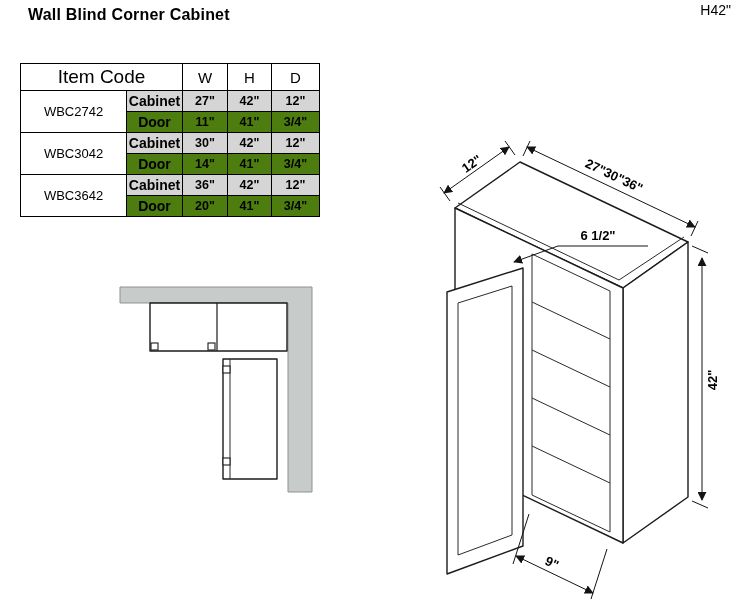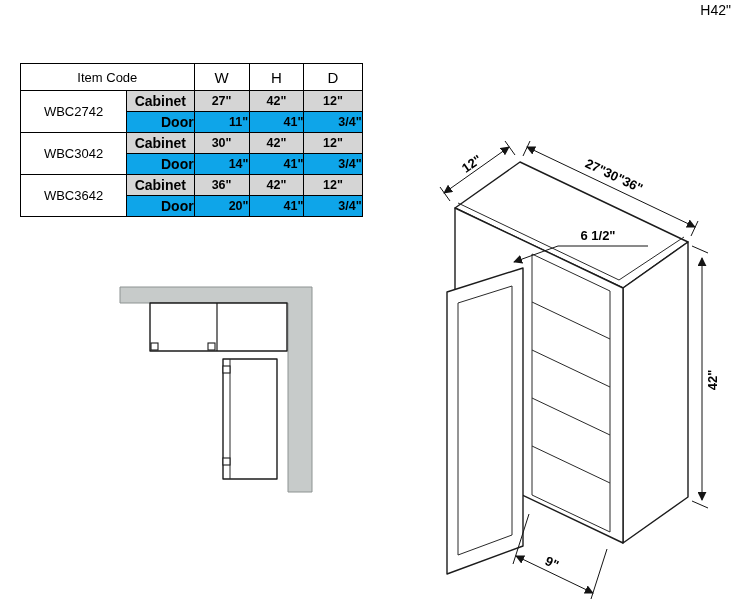--- a/index.html
+++ b/index.html
@@ -4,43 +4,44 @@
 <style>
   html,body { margin:0; padding:0; background:#fff; }
   .page { position:relative; width:743px; height:605px; background:#ffffff;
           font-family:"Liberation Sans", sans-serif; color:#000; overflow:hidden; }
   .title { position:absolute; left:28px; top:6px; font-size:16px; font-weight:bold; letter-spacing:0.2px; }
   .corner-note { position:absolute; right:12px; top:2px; font-size:14px; }
 
   table.spec { position:absolute; left:20px; top:63px; border-collapse:collapse; table-layout:fixed; }
   table.spec th, table.spec td { border:1px solid #000; text-align:center; vertical-align:middle; padding:0; }
   table.spec thead th { height:26px; font-weight:normal; background:#fff; }
-  th.ic  { font-size:13px; }
+  th.ic  { font-size:19px; }
   th.dimh{ font-size:15px; }
   table.spec tbody tr { height:21px; }
   td.code { font-size:13px; font-weight:normal; background:#fff; }
   td.sub  { font-size:14px; font-weight:bold; }
   td.val  { font-size:12.5px; font-weight:bold; }
   tr.cab td.sub, tr.cab td.val { background:#d5d5d5; }
-  tr.doorrow td { background:#0ea5e9;padding-left:34px; }
+  tr.doorrow td { background:#4d7c0f; }
 
   svg.drawing { position:absolute; left:0; top:0; }
   .wall  { fill:#c7cbca; stroke:#8d9392; stroke-width:1; }
   .face  { fill:#ffffff; stroke:#1c1c1c; stroke-width:1.4; stroke-linejoin:round; }
   .ln    { fill:none; stroke:#1c1c1c; stroke-width:1.2; }
   .thin  { fill:none; stroke:#2a2a2a; stroke-width:1; }
   .dimln { fill:none; stroke:#141414; stroke-width:1; }
   .dimtxt{ font:600 13px "Liberation Sans", sans-serif; fill:#000; }
   .hinge { fill:#ffffff; stroke:#1c1c1c; stroke-width:1.1; }
 </style>
 </head>
 <body>
 
 <div class="page">
 
+  <div class="title">Wall Blind Corner Cabinet</div>
   <div class="corner-note">H42"</div>
 
   <table class="spec">
     <colgroup>
       <col style="width:106px">
         <col style="width:56px">
         <col style="width:45px">
         <col style="width:44px">
         <col style="width:48px">
     </colgroup>

